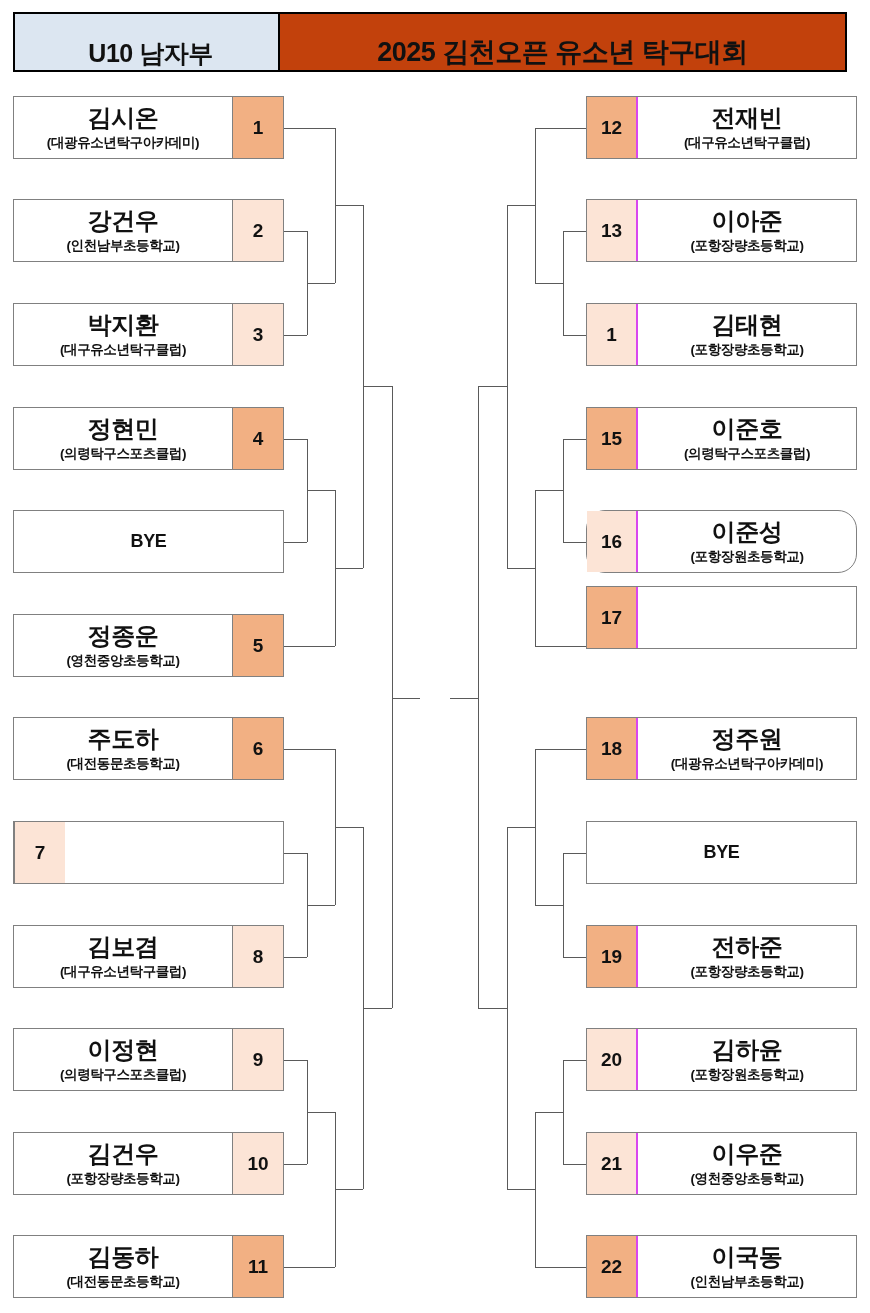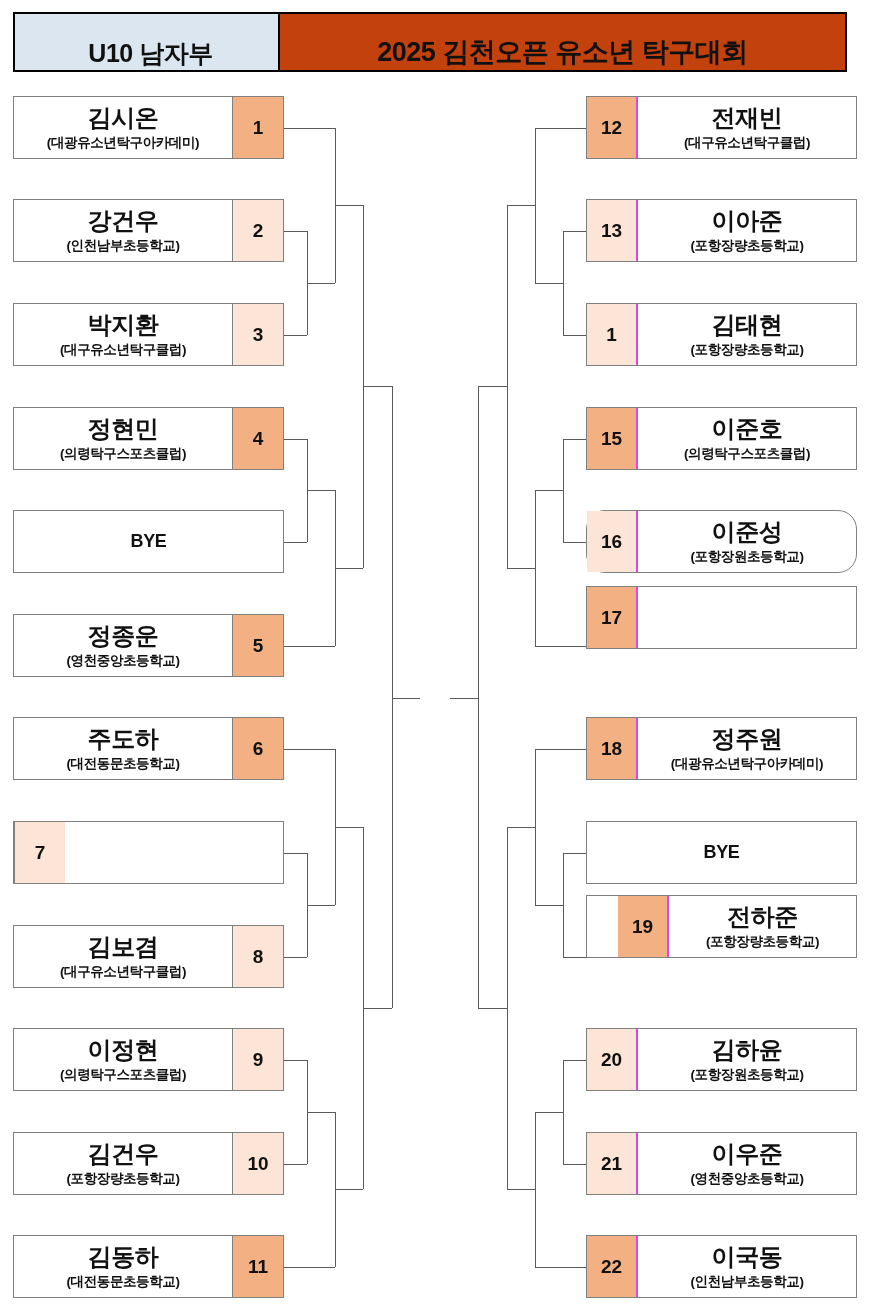--- a/index.html
+++ b/index.html
@@ -176,21 +176,21 @@
         <div class="who">
           <div class="nm">정주원</div>
           <div class="club">(대광유소년탁구아카데미)</div>
         </div>
       </div>
       <div class="slot right bye" style="top: 821px;">
         <div class="who">
           <div class="nm">BYE</div>
         </div>
       </div>
-      <div class="slot right" style="top: 895px; padding-left: 31px;">
+      <div class="slot right" style="top: 925px;">
         <div class="seed dark">19</div>
         <div class="who">
           <div class="nm">전하준</div>
           <div class="club">(포항장량초등학교)</div>
         </div>
       </div>
       <div class="slot right" style="top: 1028px;">
         <div class="seed light">20</div>
         <div class="who">
           <div class="nm">김하윤</div>

